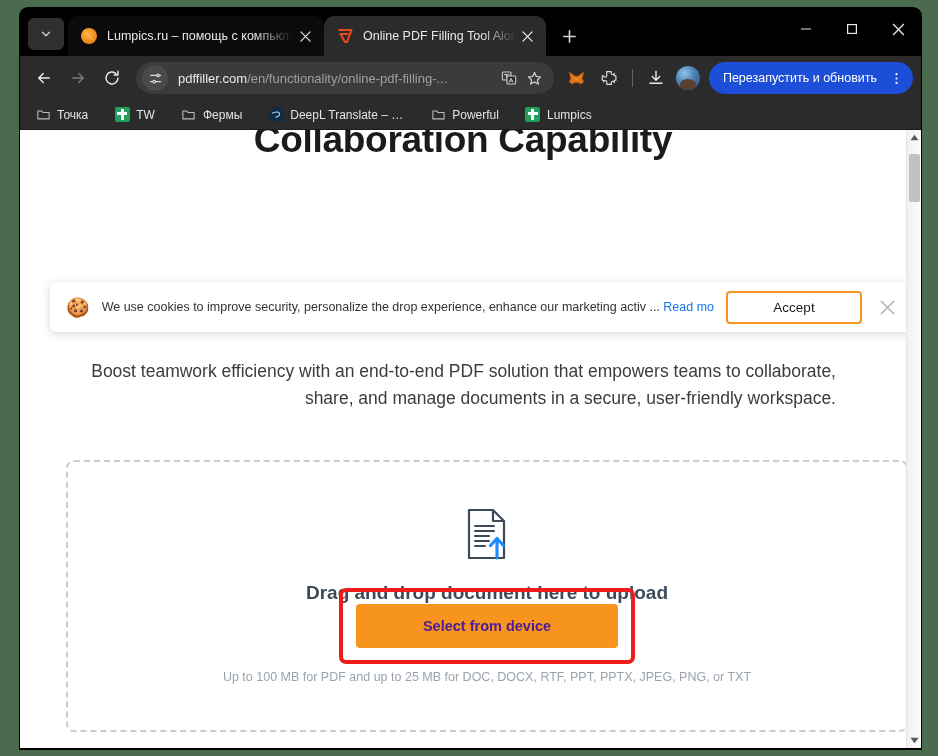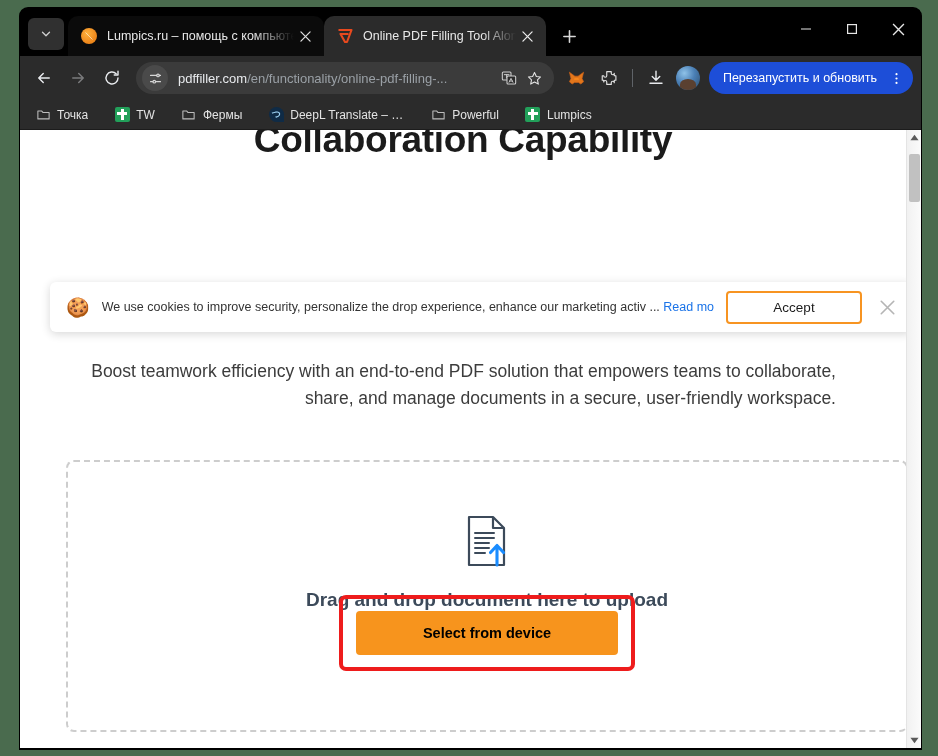--- a/index.html
+++ b/index.html
@@ -383,21 +383,21 @@
   .select-btn-wrap {
     position: relative;
     margin-bottom: 22px;
   }
   .select-btn {
     width: 262px;
     height: 44px;
     background: #f7941d;
     border: none;
     border-radius: 4px;
-    color: #000000;
+    color: #4c1d95;
     font-size: 14.5px;
     font-weight: bold;
     font-family: "Liberation Sans", sans-serif;
     cursor: pointer;
     display: flex; align-items: center; justify-content: center;
   }
   
   .annotation-box {
     position: absolute;
     left: -17px; top: -16px;
@@ -665,20 +665,21 @@
             </svg>
           </span>
 
           <div class="upload-headline">Drag and drop document here to upload</div>
 
           <div class="select-btn-wrap">
             <button class="select-btn">Select from device</button>
             <span class="annotation-box"></span>
           </div>
 
+          <div class="upload-hint">Up to 100 MB for PDF and up to 25 MB for DOC, DOCX, RTF, PPT, PPTX, JPEG, PNG, or TXT</div>
         </div>
 
       </div>
 
       <div class="scrollbar">
         <div class="sb-arrow up">
           <svg width="9" height="7" viewBox="0 0 10 7">
             <path d="M5 0.5L9.5 6.5H0.5z" fill="#5a5a5a"></path>
           </svg>
         </div>

